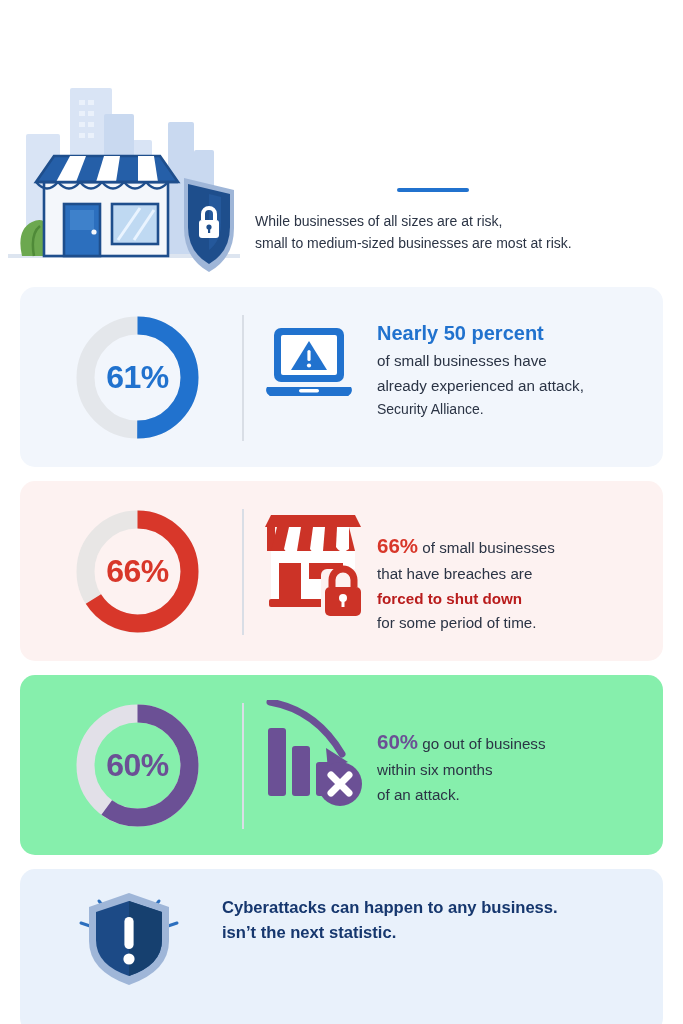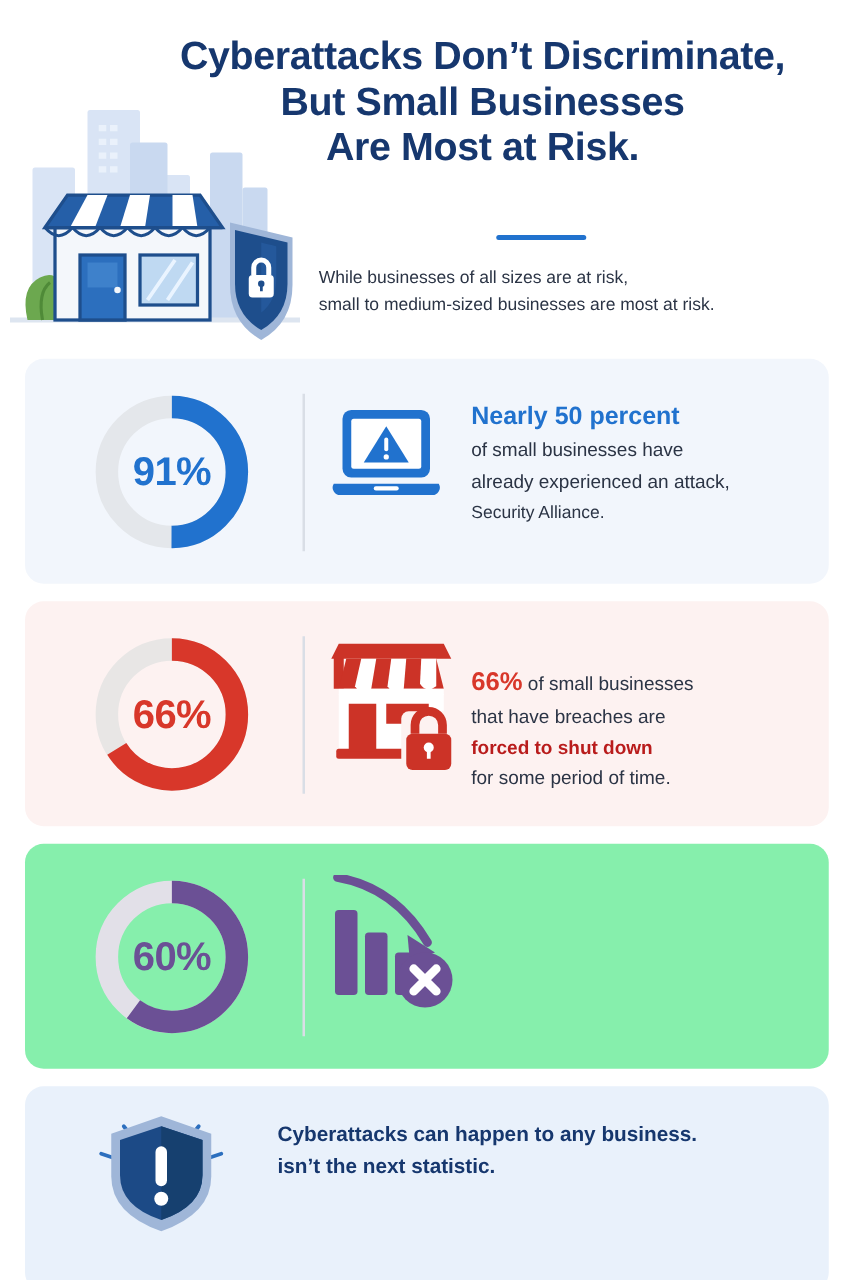--- a/index.html
+++ b/index.html
@@ -217,42 +217,37 @@
       <path d="M176 100 L226 112 L226 150 q0 30 -25 44 q-25 -14 -25 -44 Z" fill="#9FB6D8"></path>
       <path d="M180 106 L222 116 L222 149 q0 25 -21 37 q-21 -12 -21 -37 Z" fill="#1E4E8C"></path>
       <path d="M201 116 q12 3 12 3 v26 q0 18 -12 27 z" fill="#24589B"></path>
       <rect x="191" y="142" width="20" height="18" rx="3" fill="#FFFFFF"></rect>
       <path d="M195 142 v-6 a6 6 0 0 1 12 0 v6" stroke="#FFFFFF" stroke-width="4" fill="none"></path>
       <circle cx="201" cy="149" r="2.6" fill="#1E4E8C"></circle>
       <rect x="200" y="149" width="2.2" height="6" fill="#1E4E8C"></rect>
     </svg>
   </div>
 
-  <div class="hero-title">
-    <div>Cyberattacks Don’t Discriminate,</div>
-    <div>But Small Businesses</div>
-    <div>Are Most at Risk.</div>
-  </div>
 
   <div class="hero-rule"></div>
 
   <div class="hero-sub">
     <div>While businesses of all sizes are at risk,</div>
     <div>small to medium-sized businesses are most at risk.</div>
   </div>
 </div>
 
 <div class="card card-1">
 
   <div class="donut-wrap">
     <svg class="donut" viewBox="0 0 127 127">
       <circle cx="63.5" cy="63.5" r="52" fill="none" stroke="#E4E7EB" stroke-width="18"></circle>
       <circle cx="63.5" cy="63.5" r="52" fill="none" stroke="#2172CE" stroke-width="18" stroke-dasharray="163.4 326.7" transform="rotate(-90 63.5 63.5)"></circle>
     </svg>
-    <div class="donut-label">91%</div>
+    <div class="donut-label">61%</div>
   </div>
 
   <div class="divider"></div>
 
   <div class="card-icon">
     <svg viewBox="0 0 92 80" width="92" height="80">
       <rect x="11" y="3" width="70" height="54" rx="7" fill="#2172CE"></rect>
       <rect x="18" y="10" width="56" height="40" rx="2" fill="#FFFFFF"></rect>
       <path d="M46 16 L64 45 L28 45 Z" fill="#2172CE"></path>
       <rect x="44.4" y="25" width="3.2" height="11" rx="1.6" fill="#FFFFFF"></rect>
@@ -333,20 +328,28 @@
       <rect x="6" y="28" width="18" height="68" rx="3" fill="#6B5095"></rect>
       <rect x="30" y="46" width="18" height="50" rx="3" fill="#6B5095"></rect>
       <rect x="54" y="62" width="16" height="34" rx="3" fill="#6B5095"></rect>
       <path d="M8 2 q46 8 72 52" stroke="#6B5095" stroke-width="7" fill="none" stroke-linecap="round"></path>
       <path d="M64 48 L86 62 L66 70 Z" fill="#6B5095"></path>
       <circle cx="78" cy="84" r="22" fill="#6B5095"></circle>
       <path d="M69 75 L87 93 M87 75 L69 93" stroke="#FFFFFF" stroke-width="7" stroke-linecap="round"></path>
     </svg>
   </div>
 
+  <div class="card-body">
+    <div class="para">
+      <span class="big-purple">60%</span>
+      <span>go out of business</span>
+    </div>
+    <div class="para">within six months</div>
+    <div class="para">of an attack.</div>
+  </div>
 </div>
 
 <div class="card card-4">
 
   <div class="footer-icon">
     <svg viewBox="0 0 128 112" width="128" height="112">
       <g stroke="#2C6FBE" stroke-width="3" stroke-linecap="round" fill="none">
         <path d="M34 22 L42 32"></path>
         <path d="M16 44 L28 48"></path>
         <path d="M94 22 L86 32"></path>

